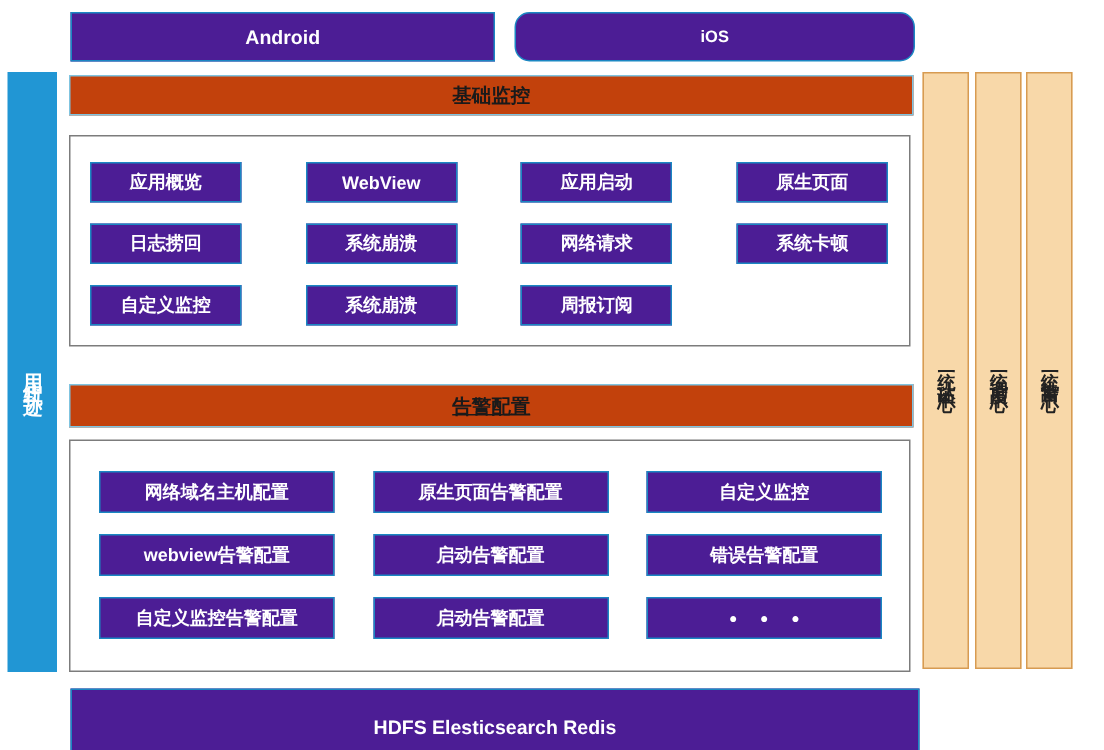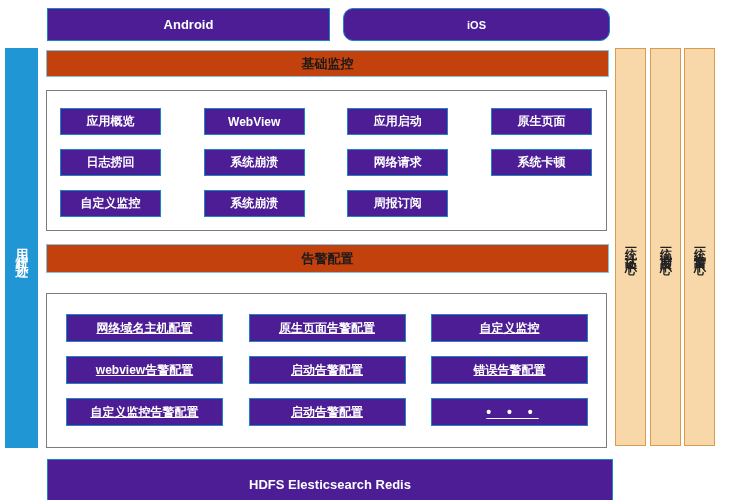--- a/index.html
+++ b/index.html
@@ -34,41 +34,41 @@
     font-size: 13px; font-weight: bold; letter-spacing: 5px;
   }
 
   .section-bar {
     position: absolute; left: 46px; width: 563px;
     background: #c2410c; border: 1px solid #7fc4e0;
     color: #1a1a1a; font-size: 13px; font-weight: bold;
     display: flex; align-items: center; justify-content: center;
   }
   #bar-basic { top: 50px; height: 27px; }
-  #bar-alert { top: 244px; height: 29px; }
+  #bar-alert { top: 256px; height: 29px; text-decoration: underline; }
 
   .panel {
     position: absolute; left: 46px; width: 561px;
     background: #ffffff; border: 1px solid #7c7c7c;
     display: grid;
     justify-content: space-between;
     align-content: space-between;
   }
   #panel-monitor {
     top: 90px; height: 141px;
     grid-template-columns: repeat(4, 101px);
     padding: 17px 14px 13px 13px;
   }
   #panel-alert {
     top: 293px; height: 155px;
     grid-template-columns: repeat(3, 157px);
     padding: 20px 18px 21px 19px;
   }
   #panel-monitor .blue-btn { height: 27px; }
-  #panel-alert .blue-btn { height: 28px; text-decoration: underline; }
+  #panel-alert .blue-btn { height: 28px; }
   .dots { font-size: 14px; letter-spacing: 6px; padding-left: 6px; }
 
   #bottom-bar {
     position: absolute; left: 47px; top: 459px; width: 566px; height: 50px;
     font-size: 13px;
   }
 
   .vrail-right {
     position: absolute; top: 48px; width: 31px; height: 398px;
     background: #f8d8a9; border: 1px solid #d79b52;

